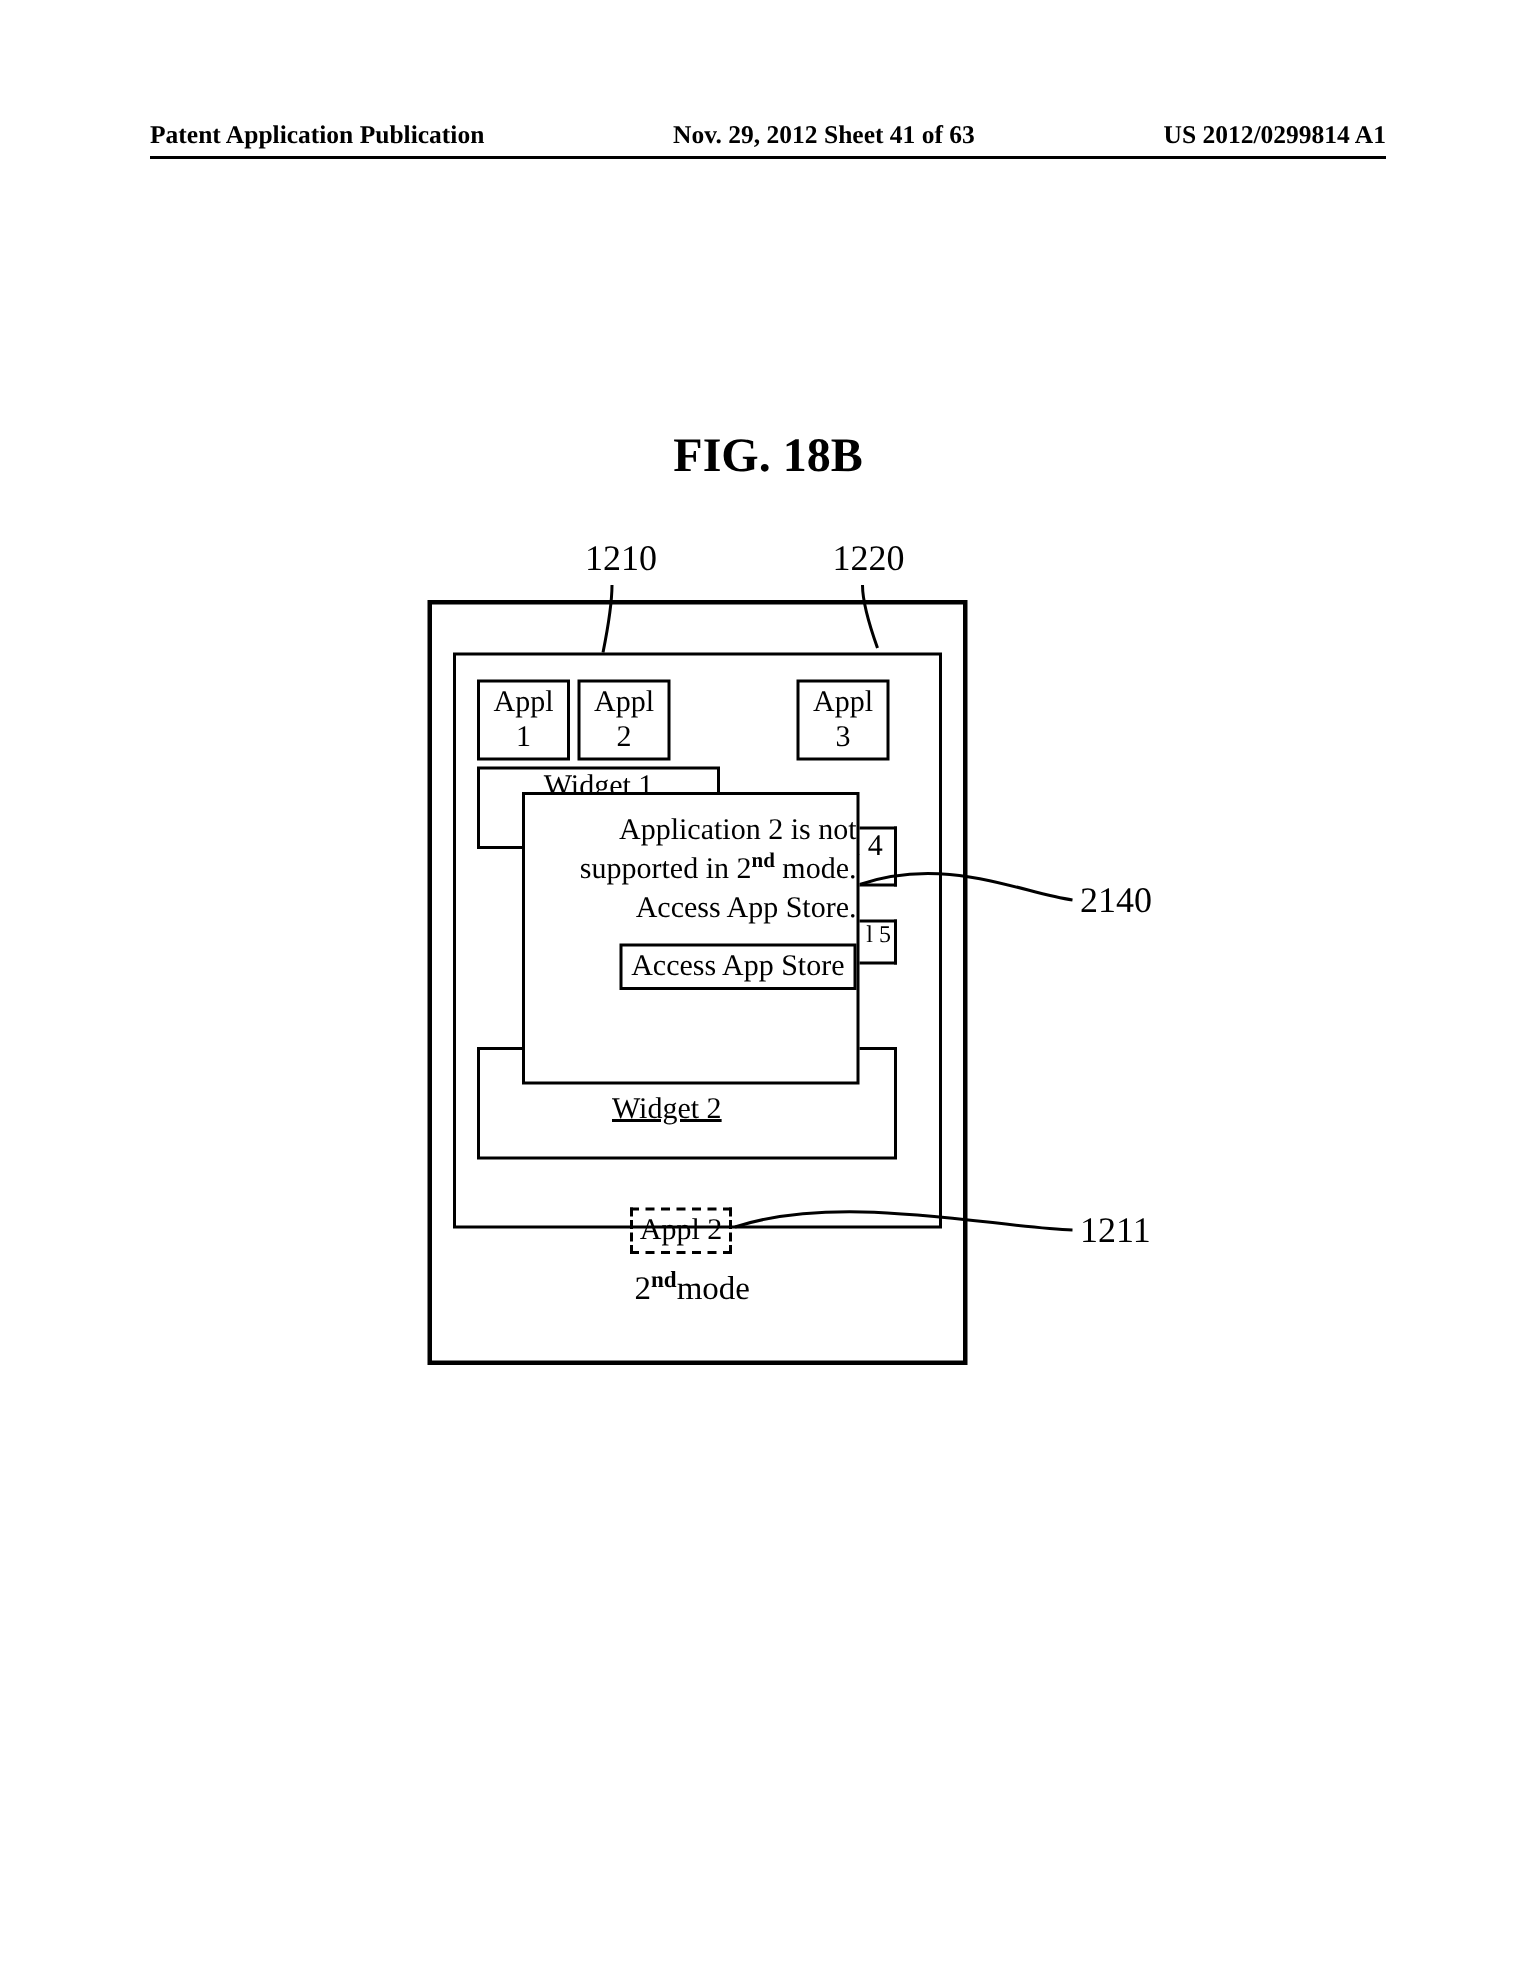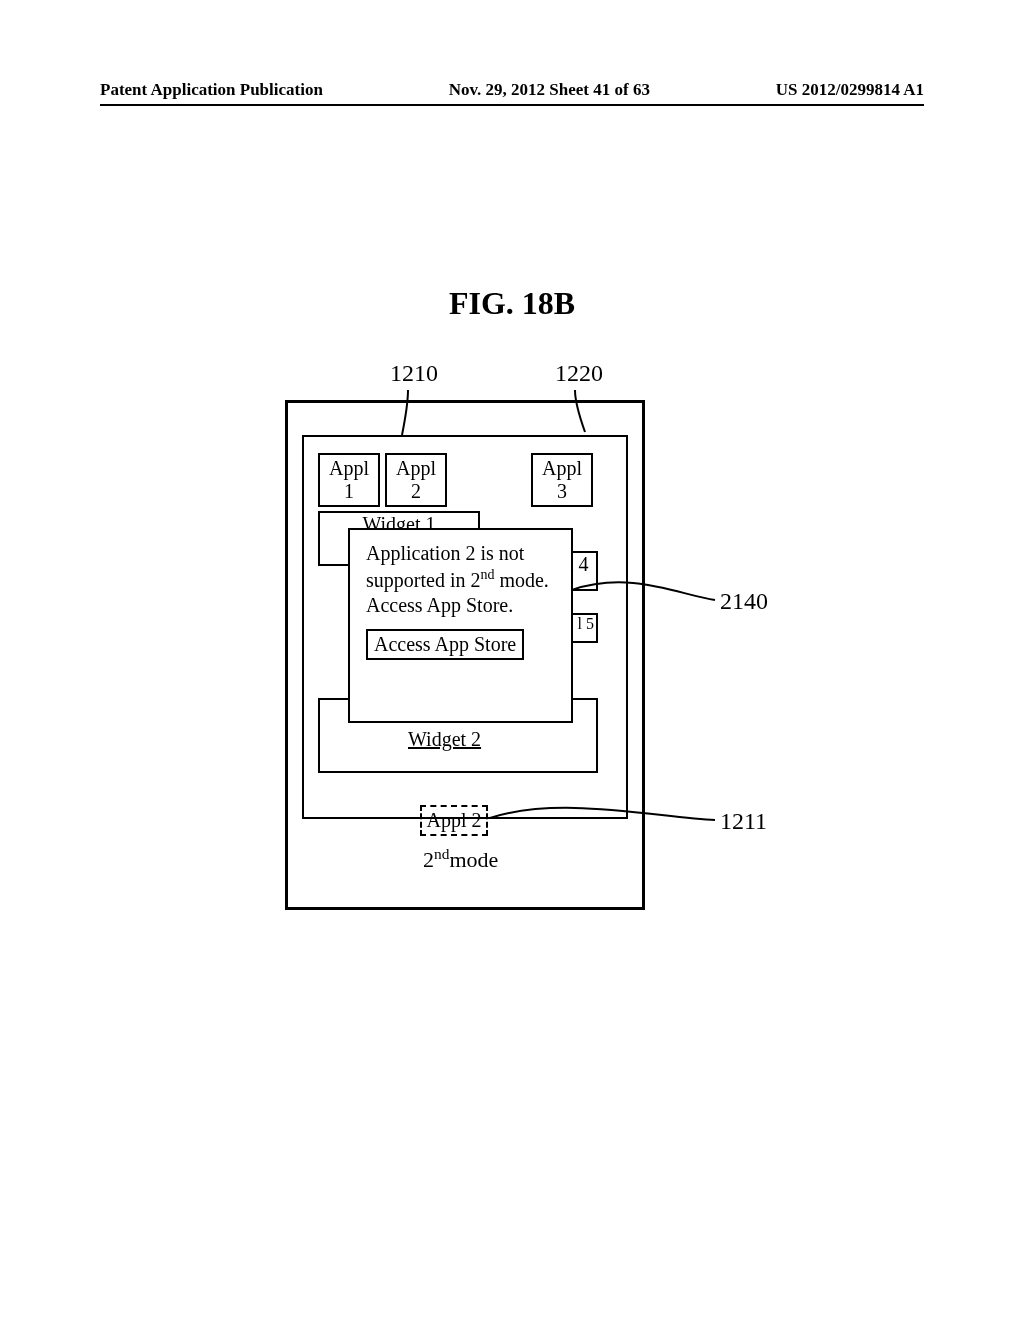--- a/index.html
+++ b/index.html
@@ -128,21 +128,21 @@
     
     .popup {
       position: absolute;
       top: 125px;
       left: 60px;
       width: 225px;
       height: 195px;
       border: 2px solid black;
       background: white;
       font-size: 20px;
-      text-align: left;
+      text-align: right;
       padding-top: 10px;
       z-index: 10;
       padding-left: 16px;
     }
     .popup .line { margin: 2px 0; }
     .popup-button {
       display: inline-block;
       border: 2px solid black;
       padding: 2px 6px;
       margin-top: 10px;
@@ -176,21 +176,21 @@
     .ref-1211 { top: 808px; left: 720px; }
     
     .svg-overlay {
       position: absolute;
       top: 0;
       left: 0;
       width: 1024px;
       height: 1320px;
       pointer-events: none;
     }
-    sup { font-size: 0.7em; }
+    sup { font-size: 0.7em; font-weight: bold; }
   </style>
 </head>
 <body>
 
 <div class="header">
   <span class="header-left">Patent Application Publication</span>
   <span class="header-center">Nov. 29, 2012  Sheet 41 of 63</span>
   <span class="header-right">US 2012/0299814 A1</span>
 </div>
 <div class="header-rule"></div>

